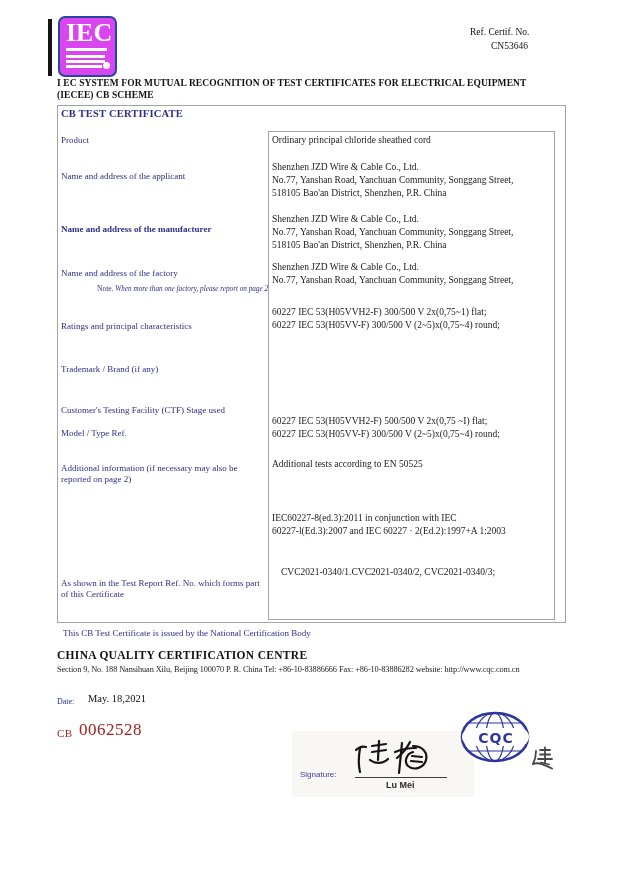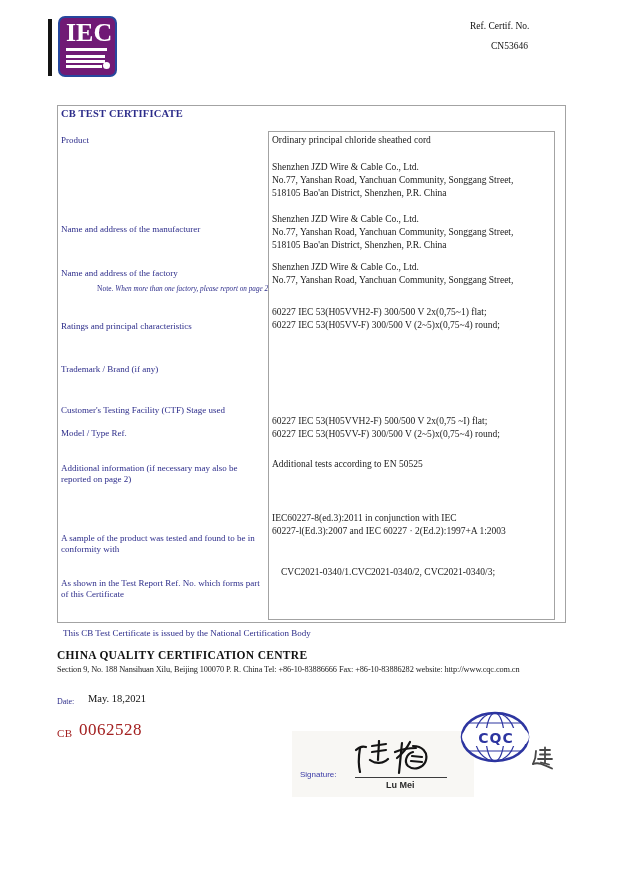--- a/index.html
+++ b/index.html
@@ -20,21 +20,21 @@
   .date-lbl{color:#2c2c8a;font-size:8px;}
   .date-val{color:#111;font-size:10.5px;}
   .cb-prefix{color:#a32020;font-size:11px;letter-spacing:.5px;text-align:right;}
   .cb-number{color:#a32020;font-size:17px;letter-spacing:.5px;}
   .sig-label{color:#3a3aa6;font-size:8px;font-family:"Liberation Sans",sans-serif;}
   .sig-name{color:#2b2b2b;font-size:9px;font-weight:bold;font-family:"Liberation Sans",sans-serif;}
   .sig-line{background:#3c3c3c;height:1px;}
   .scan-patch{background:#f8f7f4;}
   
   .iec-bar{background:#141414;}
-  .iec-box{background:#701a75;border:2px solid #26479e;border-radius:7px;}
+  .iec-box{background:#d946ef;border:2px solid #26479e;border-radius:7px;}
   .iec-text{color:#ffffff;font-size:26px;font-weight:bold;line-height:26px;
             font-family:"Liberation Serif",serif;letter-spacing:0px;}
   .iec-line{background:#ffffff;}
   .iec-dot{background:#ffffff;border-radius:50%;}
   .seal-hidden{color:transparent;font-size:20px;}
 </style>
 </head>
 <body>
 
 <div class="page">
@@ -44,43 +44,47 @@
     <div class="abs iec-box" style="left:10px;top:0;width:55px;height:57px;">
       <div class="abs iec-text" style="left:6px;top:2px;">IEC</div>
       <div class="abs iec-line" style="left:6px;top:30px;width:41px;height:3px;"></div>
       <div class="abs iec-line" style="left:6px;top:37px;width:39px;height:2.5px;"></div>
       <div class="abs iec-line" style="left:6px;top:42px;width:39px;height:2.5px;"></div>
       <div class="abs iec-line" style="left:6px;top:47px;width:36px;height:2.5px;"></div>
       <div class="abs iec-dot" style="left:43px;top:44px;width:7px;height:7px;"></div>
     </div>
   </div>
 
-  <div class="abs ref" style="left:470px;top:21px;text-align:right;">Ref. Certif. No.</div>
+  <div class="abs ref" style="left:470px;top:27px;text-align:right;">Ref. Certif. No.</div>
   <div class="abs ref" style="left:491px;top:41px;">CN53646</div>
 
+  <div class="abs scheme-title" style="left:57px;top:78px;width:515px;">
+    <div>I EC SYSTEM FOR MUTUAL RECOGNITION OF TEST CERTIFICATES FOR ELECTRICAL EQUIPMENT</div>
+    <div>(IECEE) CB SCHEME</div>
+  </div>
 
   <div class="abs box" style="left:57px;top:105px;width:507px;height:516px;"></div>
 
   <div class="abs box" style="left:268px;top:131px;width:285px;height:487px;"></div>
 
   <div class="abs cert-title" style="left:61px;top:108px;">CB TEST CERTIFICATE</div>
 
   <div class="abs lbl" style="left:61px;top:135px;width:205px;">Product</div>
-  <div class="abs lbl" style="left:61px;top:224px;width:205px;">Name and address of the manufacturer</div>
+  <div class="abs lbl" style="left:61px;top:171px;width:205px;">Name and address of the applicant</div>
+  <div class="abs lbl" style="left:61px;top:224px;width:205px;font-weight:bold;">Name and address of the manufacturer</div>
   <div class="abs lbl" style="left:61px;top:268px;width:205px;">Name and address of the factory</div>
   <div class="abs note-line" style="left:61px;top:284px;width:210px;">
     <span>Note.</span>
     <i>When more than one factory, please report on page 2</i>
   </div>
   <div class="abs lbl" style="left:61px;top:321px;width:205px;">Ratings and principal characteristics</div>
   <div class="abs lbl" style="left:61px;top:364px;width:205px;">Trademark / Brand (if any)</div>
   <div class="abs lbl" style="left:61px;top:405px;width:205px;">Customer's Testing Facility (CTF) Stage used</div>
   <div class="abs lbl" style="left:61px;top:428px;width:205px;">Model / Type Ref.</div>
   <div class="abs lbl" style="left:61px;top:463px;width:206px;">Additional information (if necessary may also be reported on page 2)</div>
-  <div class="abs lbl" style="left:61px;top:533px;width:206px;">A sample of the product was tested and found to be in conformity with</div>
   <div class="abs lbl" style="left:61px;top:578px;width:206px;">As shown in the Test Report Ref. No. which forms part of this Certificate</div>
 
   <div class="abs val" style="left:272px;top:134px;width:278px;">Ordinary principal chloride sheathed cord</div>
 
   <div class="abs val" style="left:272px;top:161px;width:278px;">
     <div>Shenzhen JZD Wire &amp; Cable Co., Ltd.</div>
     <div>No.77, Yanshan Road, Yanchuan Community, Songgang Street,</div>
     <div>518105 Bao'an District, Shenzhen, P.R. China</div>
   </div>
 

